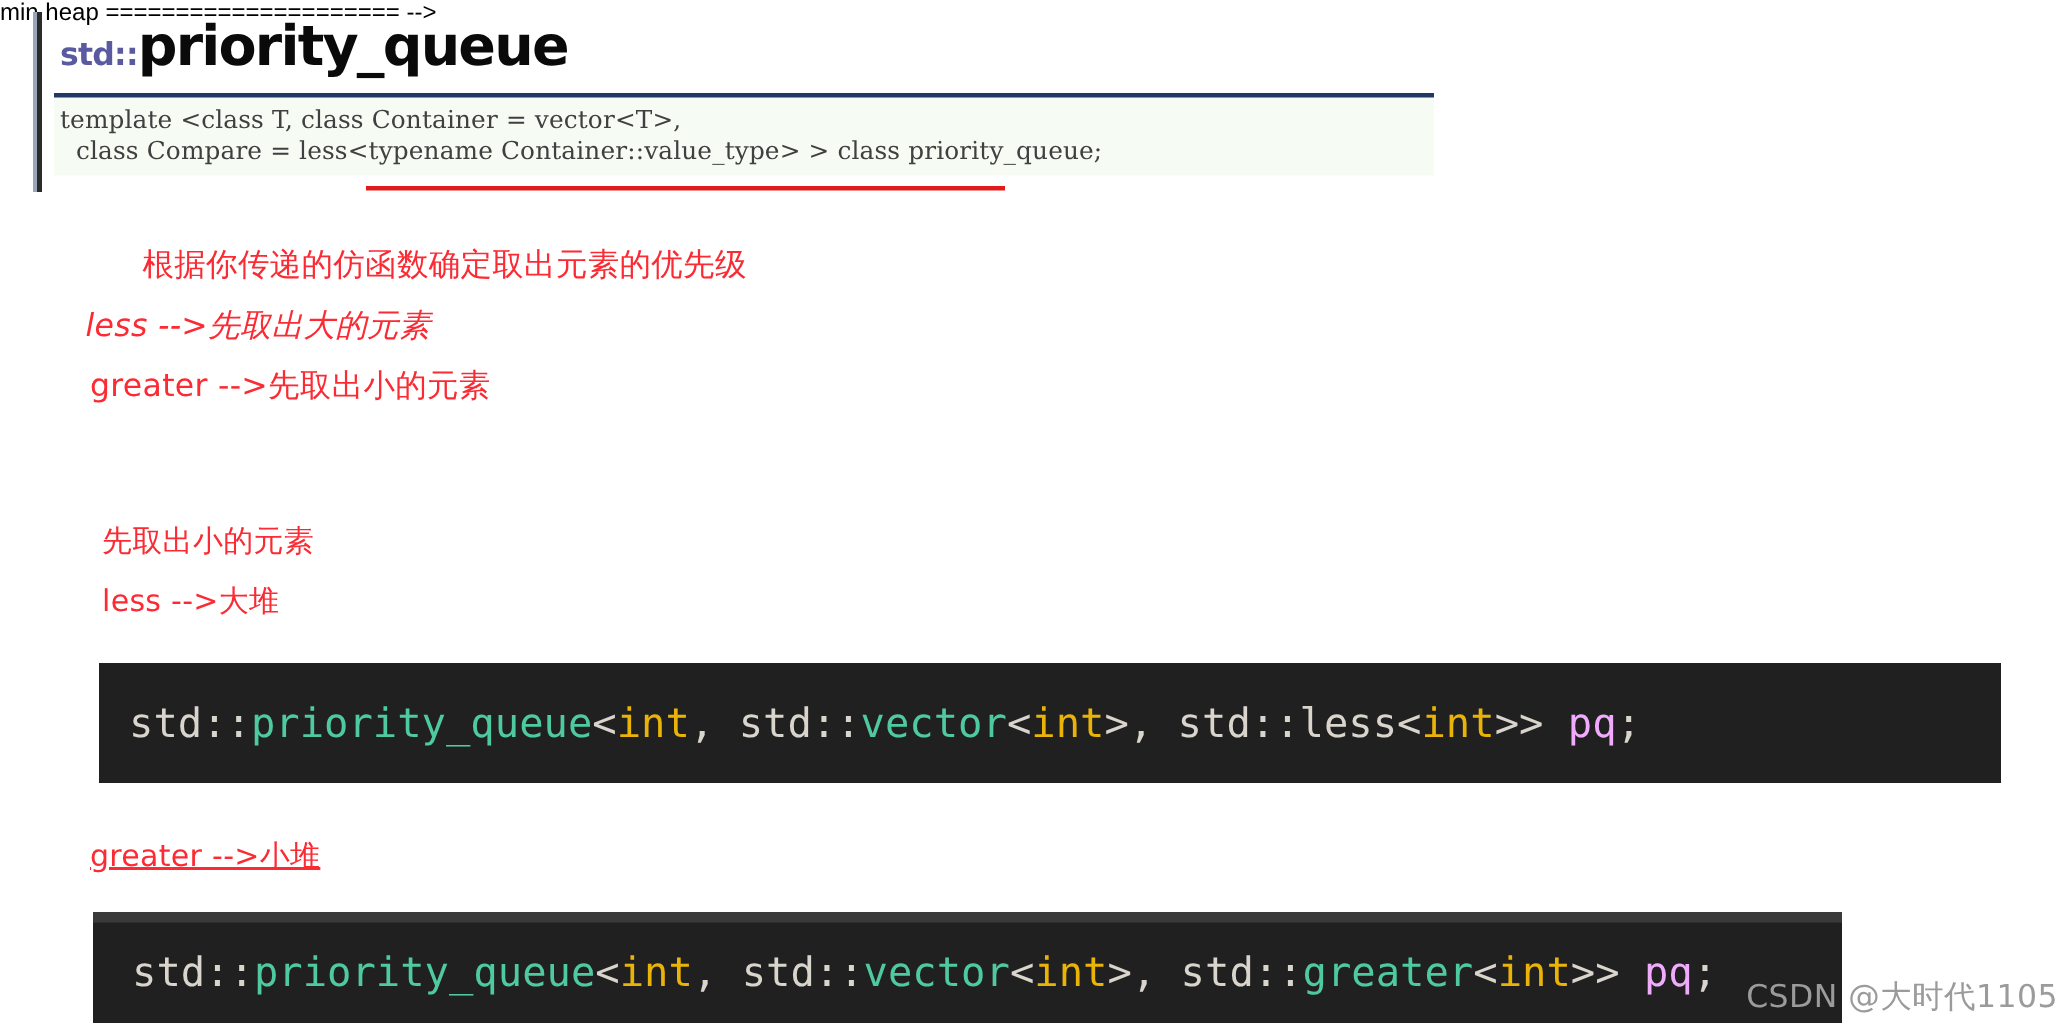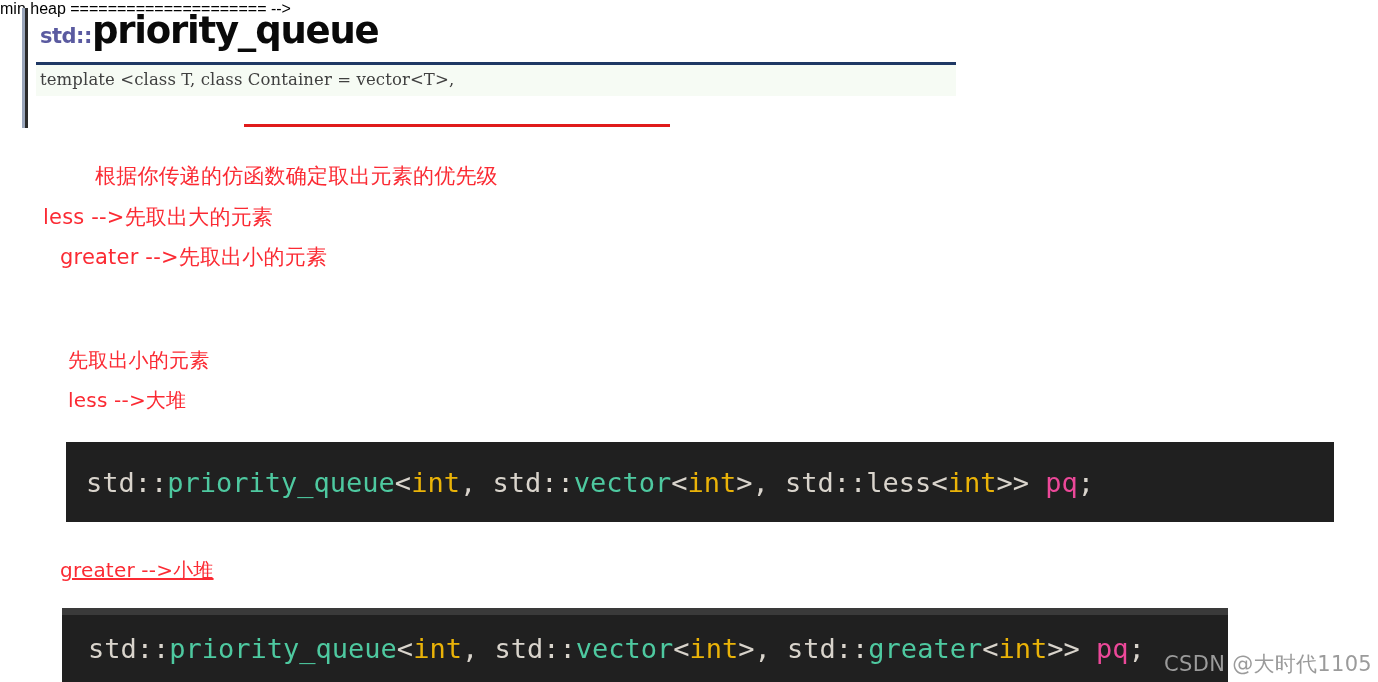--- a/index.html
+++ b/index.html
@@ -81,21 +81,21 @@
   
   .note {
     position: absolute;
     color: #fb2a33;
     font-family: "DejaVu Sans", "Liberation Sans", sans-serif;
     font-size: 21px;
     white-space: nowrap;
     letter-spacing: 0.2px;
   }
   .note-1 { left: 59px;  top: 162px; margin-left: 36px; }
-  .note-2 { left: 43px;  top: 203px; }
+  .note-2 { left: 57px;  top: 203px; font-style: italic; }
   .note-3 { left: 60px;  top: 243px; }
   .note-4 { left: 68px;  top: 347px; font-size: 20px; }
   .note-5 { left: 68px;  top: 387px; font-size: 20px; }
   .note-6 { left: 60px;  top: 557px; font-size: 20px; text-decoration: underline; }
 
   
   .code-block {
     position: absolute;
     background: #202020;
     font-family: "DejaVu Sans Mono", "Liberation Mono", monospace;
@@ -119,21 +119,21 @@
     top: 608px;
     width: 1166px;
     height: 74px;
     padding-left: 26px;
     border-top: 7px solid #3a3a3a;
   }
 
   .tok-plain  { color: #d9d4cc; }
   .tok-type   { color: #4ec9a0; }
   .tok-kw     { color: #eab308; }
-  .tok-var    { color: #ec4899; }
+  .tok-var    { color: #f0abfc; }
 
   
   .watermark {
     position: absolute;
     right: 6px;
     bottom: 4px;
     font-family: "DejaVu Sans", "Liberation Sans", sans-serif;
     font-size: 21px;
     color: #9b9b9b;
     white-space: nowrap;
@@ -149,20 +149,21 @@
 <div class="header-accent-bar"></div>
 
 <div class="title-row">
   <span class="title-ns">std::</span>
   <span class="title-main">priority_queue</span>
 </div>
 
 
 <div class="sig-box">
   <div class="sig-line">template &lt;class T, class Container = vector&lt;T&gt;,</div>
+  <div class="sig-line">  class Compare = less&lt;typename Container::value_type&gt; &gt; class priority_queue;</div>
 </div>
 <div class="sig-underline"></div>
 
 
 <div class="note note-1">根据你传递的仿函数确定取出元素的优先级</div>
 <div class="note note-2">less --&gt;先取出大的元素</div>
 <div class="note note-3">greater --&gt;先取出小的元素</div>
 
 
 <div class="note note-4">先取出小的元素</div>

